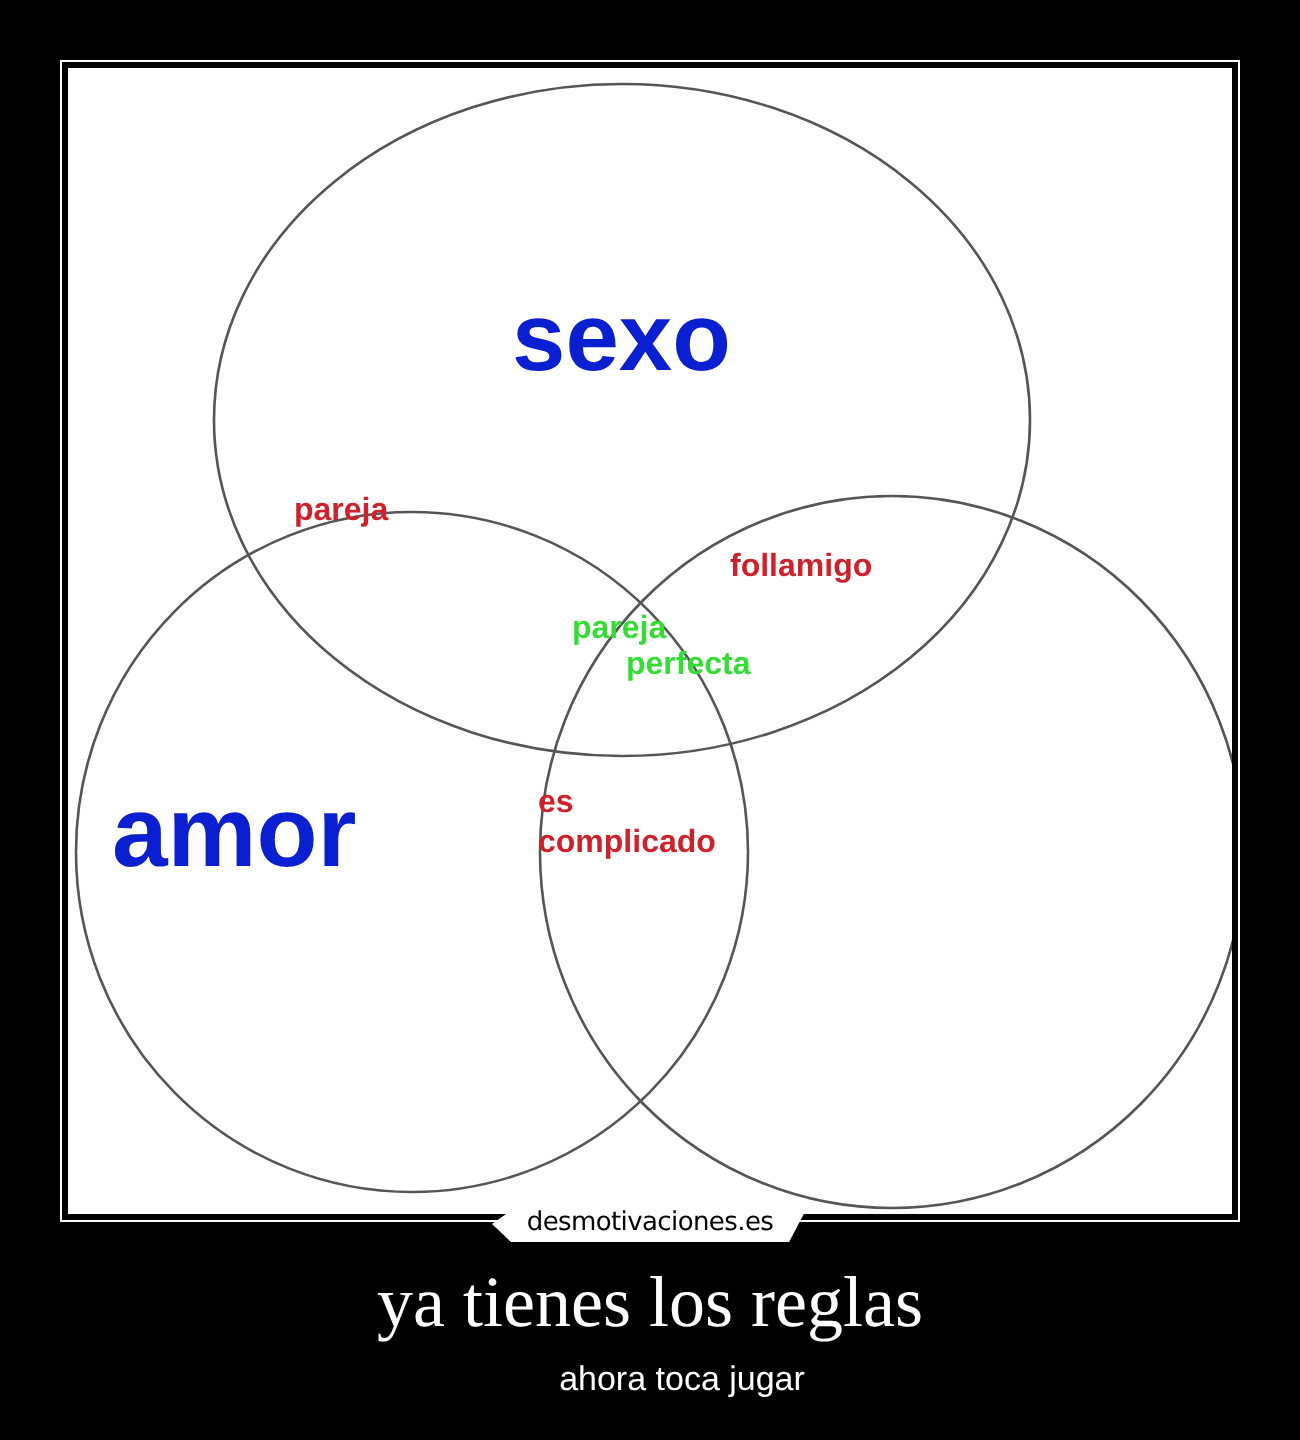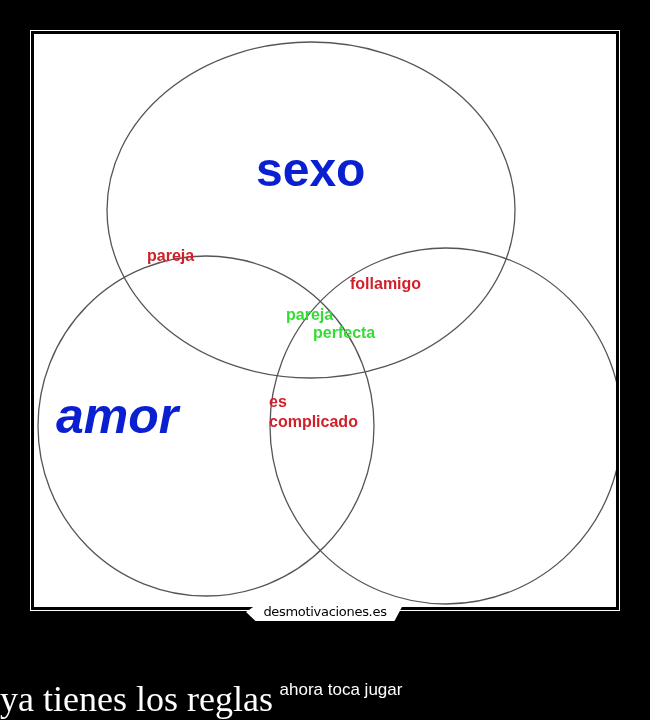--- a/index.html
+++ b/index.html
@@ -7,41 +7,41 @@
     .frame { position: absolute; left: 30px; top: 30px; width: 590px; height: 581px; border: 1px solid #fff; box-sizing: border-box; }
     .inner { position: absolute; left: 34px; top: 34px; width: 582px; height: 573px; background: #fff; overflow: hidden; }
     svg { position: absolute; left: 0; top: 0; }
     .lbl { position: absolute; font-family: "Liberation Sans", sans-serif; font-weight: bold; white-space: nowrap; line-height: 1; }
     .big { color: #0a1fd0; }
     .red { color: #d0202a; font-size: 16px; }
     .green { color: #33dd33; font-size: 16px; line-height: 18px; }
     .watermark { position: absolute; left: 246px; top: 603px; width: 158px; height: 18px; background: #fff;
       clip-path: polygon(0 50%, 8% 0, 100% 0, 94% 100%, 6% 100%);
       font-family: "DejaVu Sans", sans-serif; font-size: 13px; color: #000; text-align: center; line-height: 18px; letter-spacing: -0.3px; }
-    .title { position: absolute; left: 0; width: 650px; top: 630px; text-align: left; color: #fff;
-      font-family: "Liberation Serif", serif; font-size: 36px; margin-top: 48px; }
+    .title { position: absolute; left: 0; width: 650px; top: 630px; text-align: center; color: #fff;
+      font-family: "Liberation Serif", serif; font-size: 36px; }
     .subtitle { position: absolute; left: 0; width: 650px; top: 680px; text-align: center; color: #fff;
       font-family: "Liberation Sans", sans-serif; font-size: 17px; margin-left: 16px; }
   </style>
 </head>
 <body>
 
 <div class="frame"></div>
 <div class="inner">
   <svg width="582" height="573" viewBox="0 0 582 573">
     <ellipse cx="277" cy="176" rx="204" ry="168" fill="none" stroke="#555" stroke-width="1.3"></ellipse>
     <ellipse cx="172" cy="392" rx="168" ry="170" fill="none" stroke="#555" stroke-width="1.3"></ellipse>
     <ellipse cx="412" cy="392" rx="176" ry="178" fill="none" stroke="#555" stroke-width="1.3"></ellipse>
   </svg>
 
   <div class="lbl big" style="left:222px; top:64px; font-size:48px;margin-top:48px;">sexo</div>
-  <div class="lbl big" style="left:22px; top:357px; font-size:50px;font-style:italic;">amor</div>
+  <div class="lbl big" style="left:22px; top:357px; font-size:50px;">amor</div>
 
   <div class="lbl red" style="left:113px; top:214px;">pareja</div>
-  <div class="lbl red" style="left:316px; top:242px;text-align:center;">follamigo</div>
+  <div class="lbl red" style="left:331px; top:242px;text-align:center;">follamigo</div>
 
   <div class="lbl green" style="left:252px; top:272px;">pareja</div>
   <div class="lbl green" style="left:243px; top:290px;margin-left:36px;">perfecta</div>
 
   <div class="lbl red" style="left:235px; top:360px;">es</div>
   <div class="lbl red" style="left:235px; top:380px;">complicado</div>
 </div>
 
 <div class="watermark">desmotivaciones.es</div>
 <div class="title">ya tienes los reglas</div>

